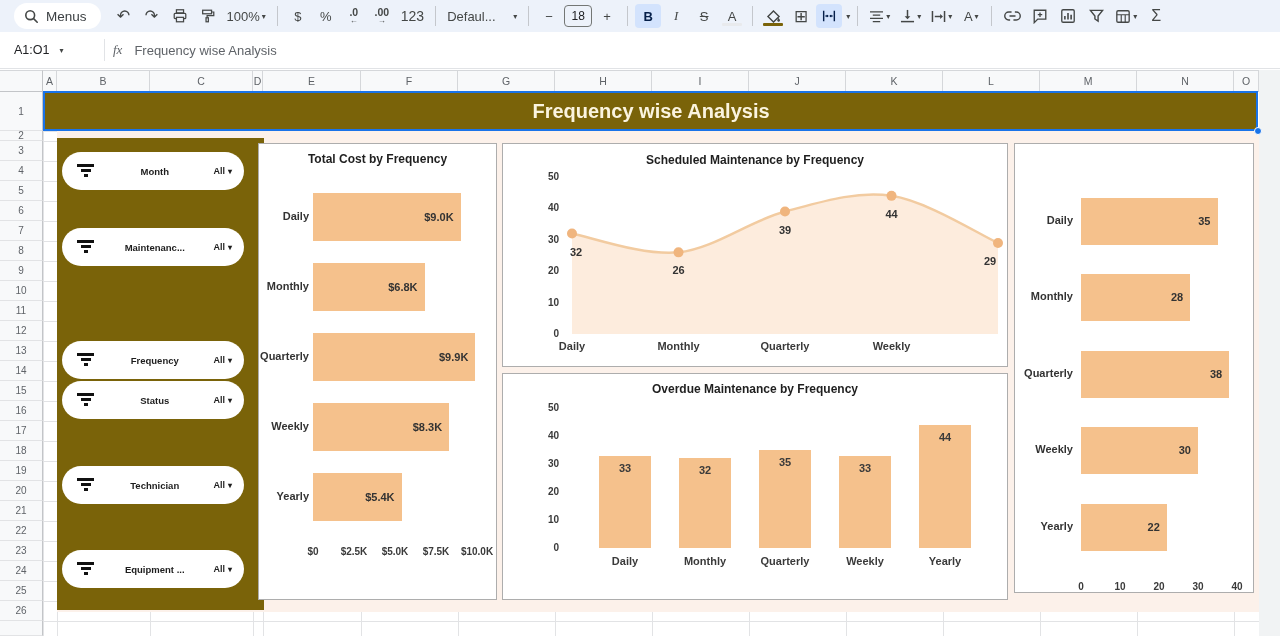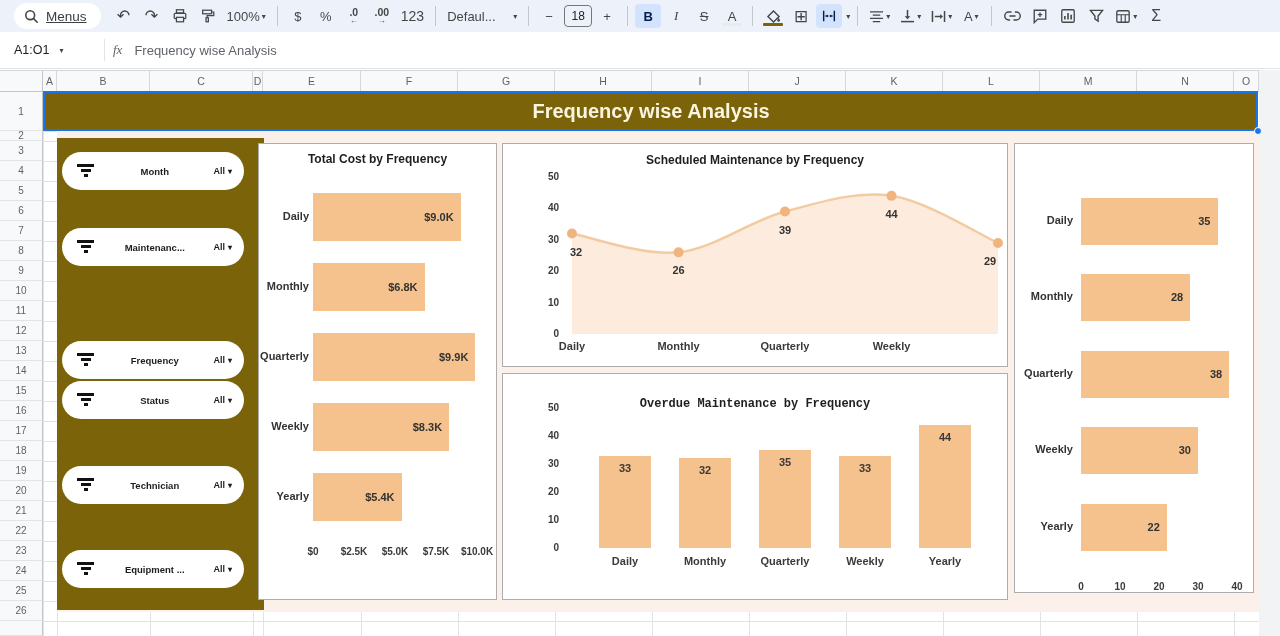--- a/index.html
+++ b/index.html
@@ -9,21 +9,21 @@
 
   
   #toolbar { position:absolute; left:0; top:0; width:1280px; height:32px;
     background:#edf2fa; display:flex; align-items:center; padding-left:14px; gap:2px; }
   .tb-btn { height:24px; min-width:26px; padding:0 4px; display:flex; align-items:center;
     justify-content:center; border-radius:4px; color:#444746; font-size:13px; cursor:default; }
   .tb-btn.active { background:#d3e3fd; color:#041e49; font-weight:700; }
   .tb-sep { width:1px; height:20px; background:#c4c7cc; margin:0 5px; flex:none; }
   .arrow { font-size:8px; color:#444746; margin-left:2px; }
   #menus-pill { background:#fff; border-radius:14px; height:26px; display:flex; align-items:center;
-    padding:0 14px 0 10px; gap:7px; color:#3c4043; font-size:13.5px; margin-right:8px;text-decoration:underline; }
+    padding:0 14px 0 10px; gap:7px; color:#3c4043; font-size:13.5px; margin-right:8px; }
   .ico { display:inline-flex; align-items:center; justify-content:center; }
   .glyph { font-size:16px; line-height:1; }
   #font-size-box { width:28px; height:22px; border:1px solid #747775; border-radius:4px;
     display:flex; align-items:center; justify-content:center; font-size:12px; color:#202124; background:#edf2fa; }
   .decimals { display:flex; flex-direction:column; align-items:center; line-height:1; font-size:10.5px; font-weight:700;}
   .decimals .sub { font-size:8px; margin-top:-1px; }
   .underbar { position:relative; }
   .underbar .bar { position:absolute; left:3px; right:3px; bottom:2px; height:3px; border-radius:1px; }
 
   
@@ -475,21 +475,21 @@
         <text x="282" y="89.53999999999999" text-anchor="middle" font-size="11" font-weight="700" fill="#333">39</text>
         <text x="388.5" y="73.84" text-anchor="middle" font-size="11" font-weight="700" fill="#333">44</text>
         <text x="487" y="120.94" text-anchor="middle" font-size="11" font-weight="700" fill="#333">29</text>
       </svg>
       <div class="c-tick" style="left: 29px; width: 80px; top: 196px; font-size: 11px;">Daily</div>
       <div class="c-tick" style="left: 135.5px; width: 80px; top: 196px; font-size: 11px;">Monthly</div>
       <div class="c-tick" style="left: 242px; width: 80px; top: 196px; font-size: 11px;">Quarterly</div>
       <div class="c-tick" style="left: 348.5px; width: 80px; top: 196px; font-size: 11px;">Weekly</div>
     </div>
   <div class="card" id="card-overdue" style="left: 502px; top: 373px; width: 506px; height: 227px;">
-      <div class="c-title" style="top: 23px; font-family: Liberation Mono, monospace;">Overdue Maintenance by Frequency</div>
+      <div class="c-title" style="top: 8px;">Overdue Maintenance by Frequency</div>
       <div class="c-ytick" style="left: 26px; top: 168px;">0</div>
       <div class="c-ytick" style="left: 26px; top: 140px;">10</div>
       <div class="c-ytick" style="left: 26px; top: 112px;">20</div>
       <div class="c-ytick" style="left: 26px; top: 84px;">30</div>
       <div class="c-ytick" style="left: 26px; top: 56px;">40</div>
       <div class="c-ytick" style="left: 26px; top: 28px;">50</div>
       <div style="position: absolute; left: 96px; top: 81.6px; width: 52px; height: 92.4px; background: rgb(245, 193, 140);"></div>
       <div class="c-tick" style="left: 96px; width: 52px; top: 87.6px; font-size: 11px;">33</div>
       <div class="c-tick" style="left: 82px; width: 80px; top: 181px; font-size: 11px;">Daily</div>
       <div style="position: absolute; left: 176px; top: 84.4px; width: 52px; height: 89.6px; background: rgb(245, 193, 140);"></div>

